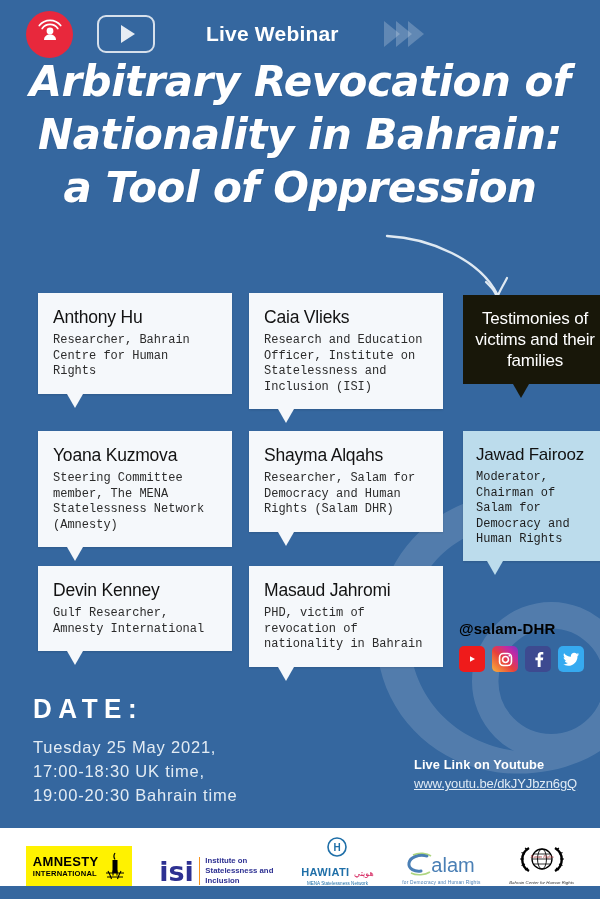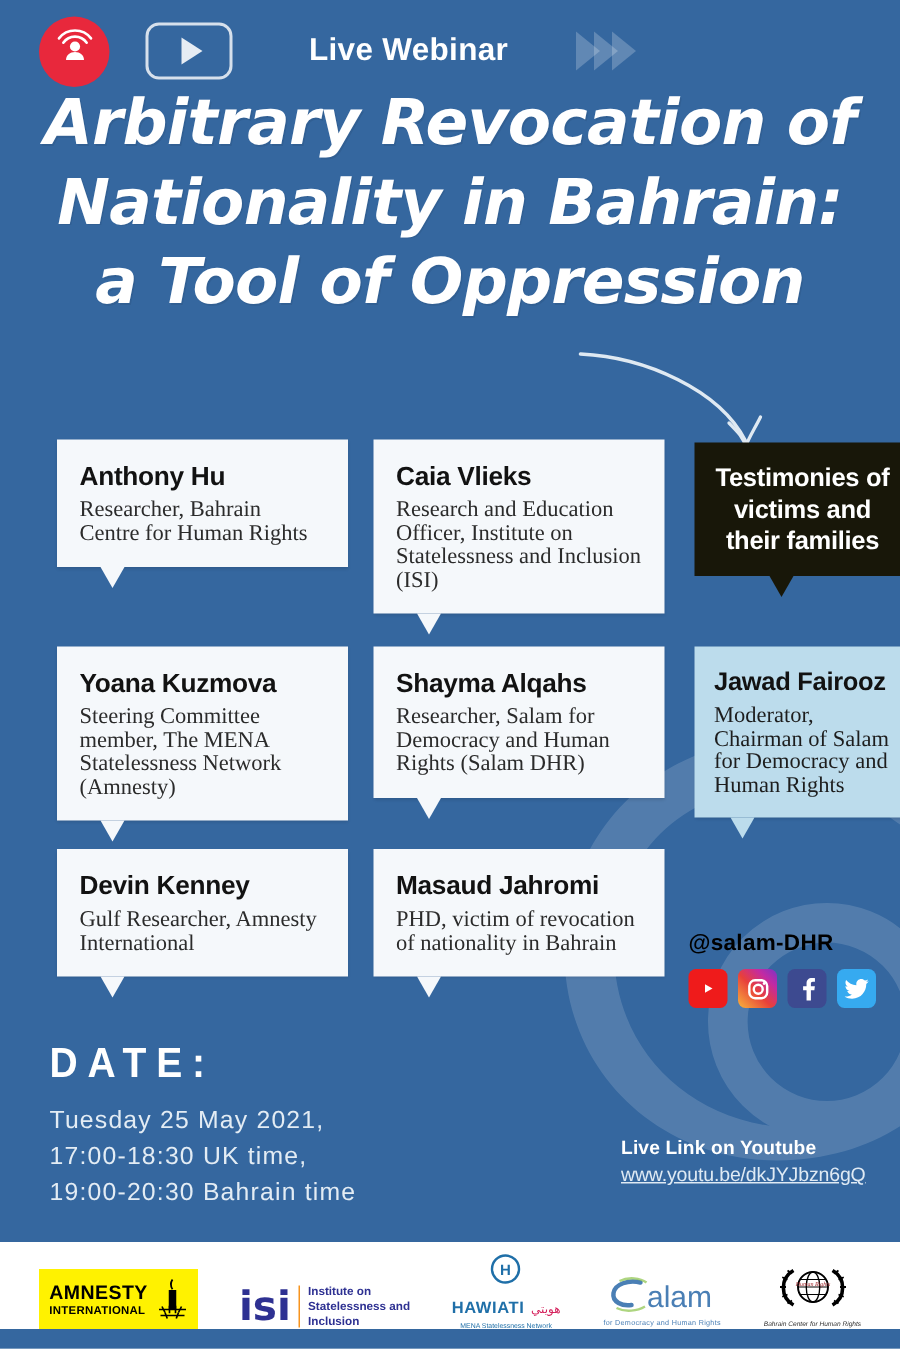--- a/index.html
+++ b/index.html
@@ -143,29 +143,29 @@
     text-align: center;
     box-shadow: none;
   }
   .bubble.dark::after { border-top-color: #181709; left: 50px; }
   .bubble.lightblue { background: #bcdcec; padding: 13px 13px; }
   .bubble.lightblue::after { border-top-color: #bcdcec; left: 24px; }
 
   .cardname {
     color: #121212;
     font-size: 17.5px;
-    font-weight: bold;
+    font-weight: normal;
     line-height: 21px;
     letter-spacing: -0.2px;
     margin-bottom: 5px;
   }
   .cardrole {
     color: #2b2b2b;
-    font-family: Liberation Serif, serif;
-    font-size: 15px;
+    font-family: Liberation Mono, monospace;
+    font-size: 12px;
     line-height: 15.5px;
   }
   .bubble.dark .cardname {
     color: #ffffff;
     font-size: 17px;
     line-height: 21px;
     margin-bottom: 0;
   }
   .bubble.lightblue .cardname { font-size: 17px; }
   .bubble.lightblue .cardrole { color: #1d1d1d; }

